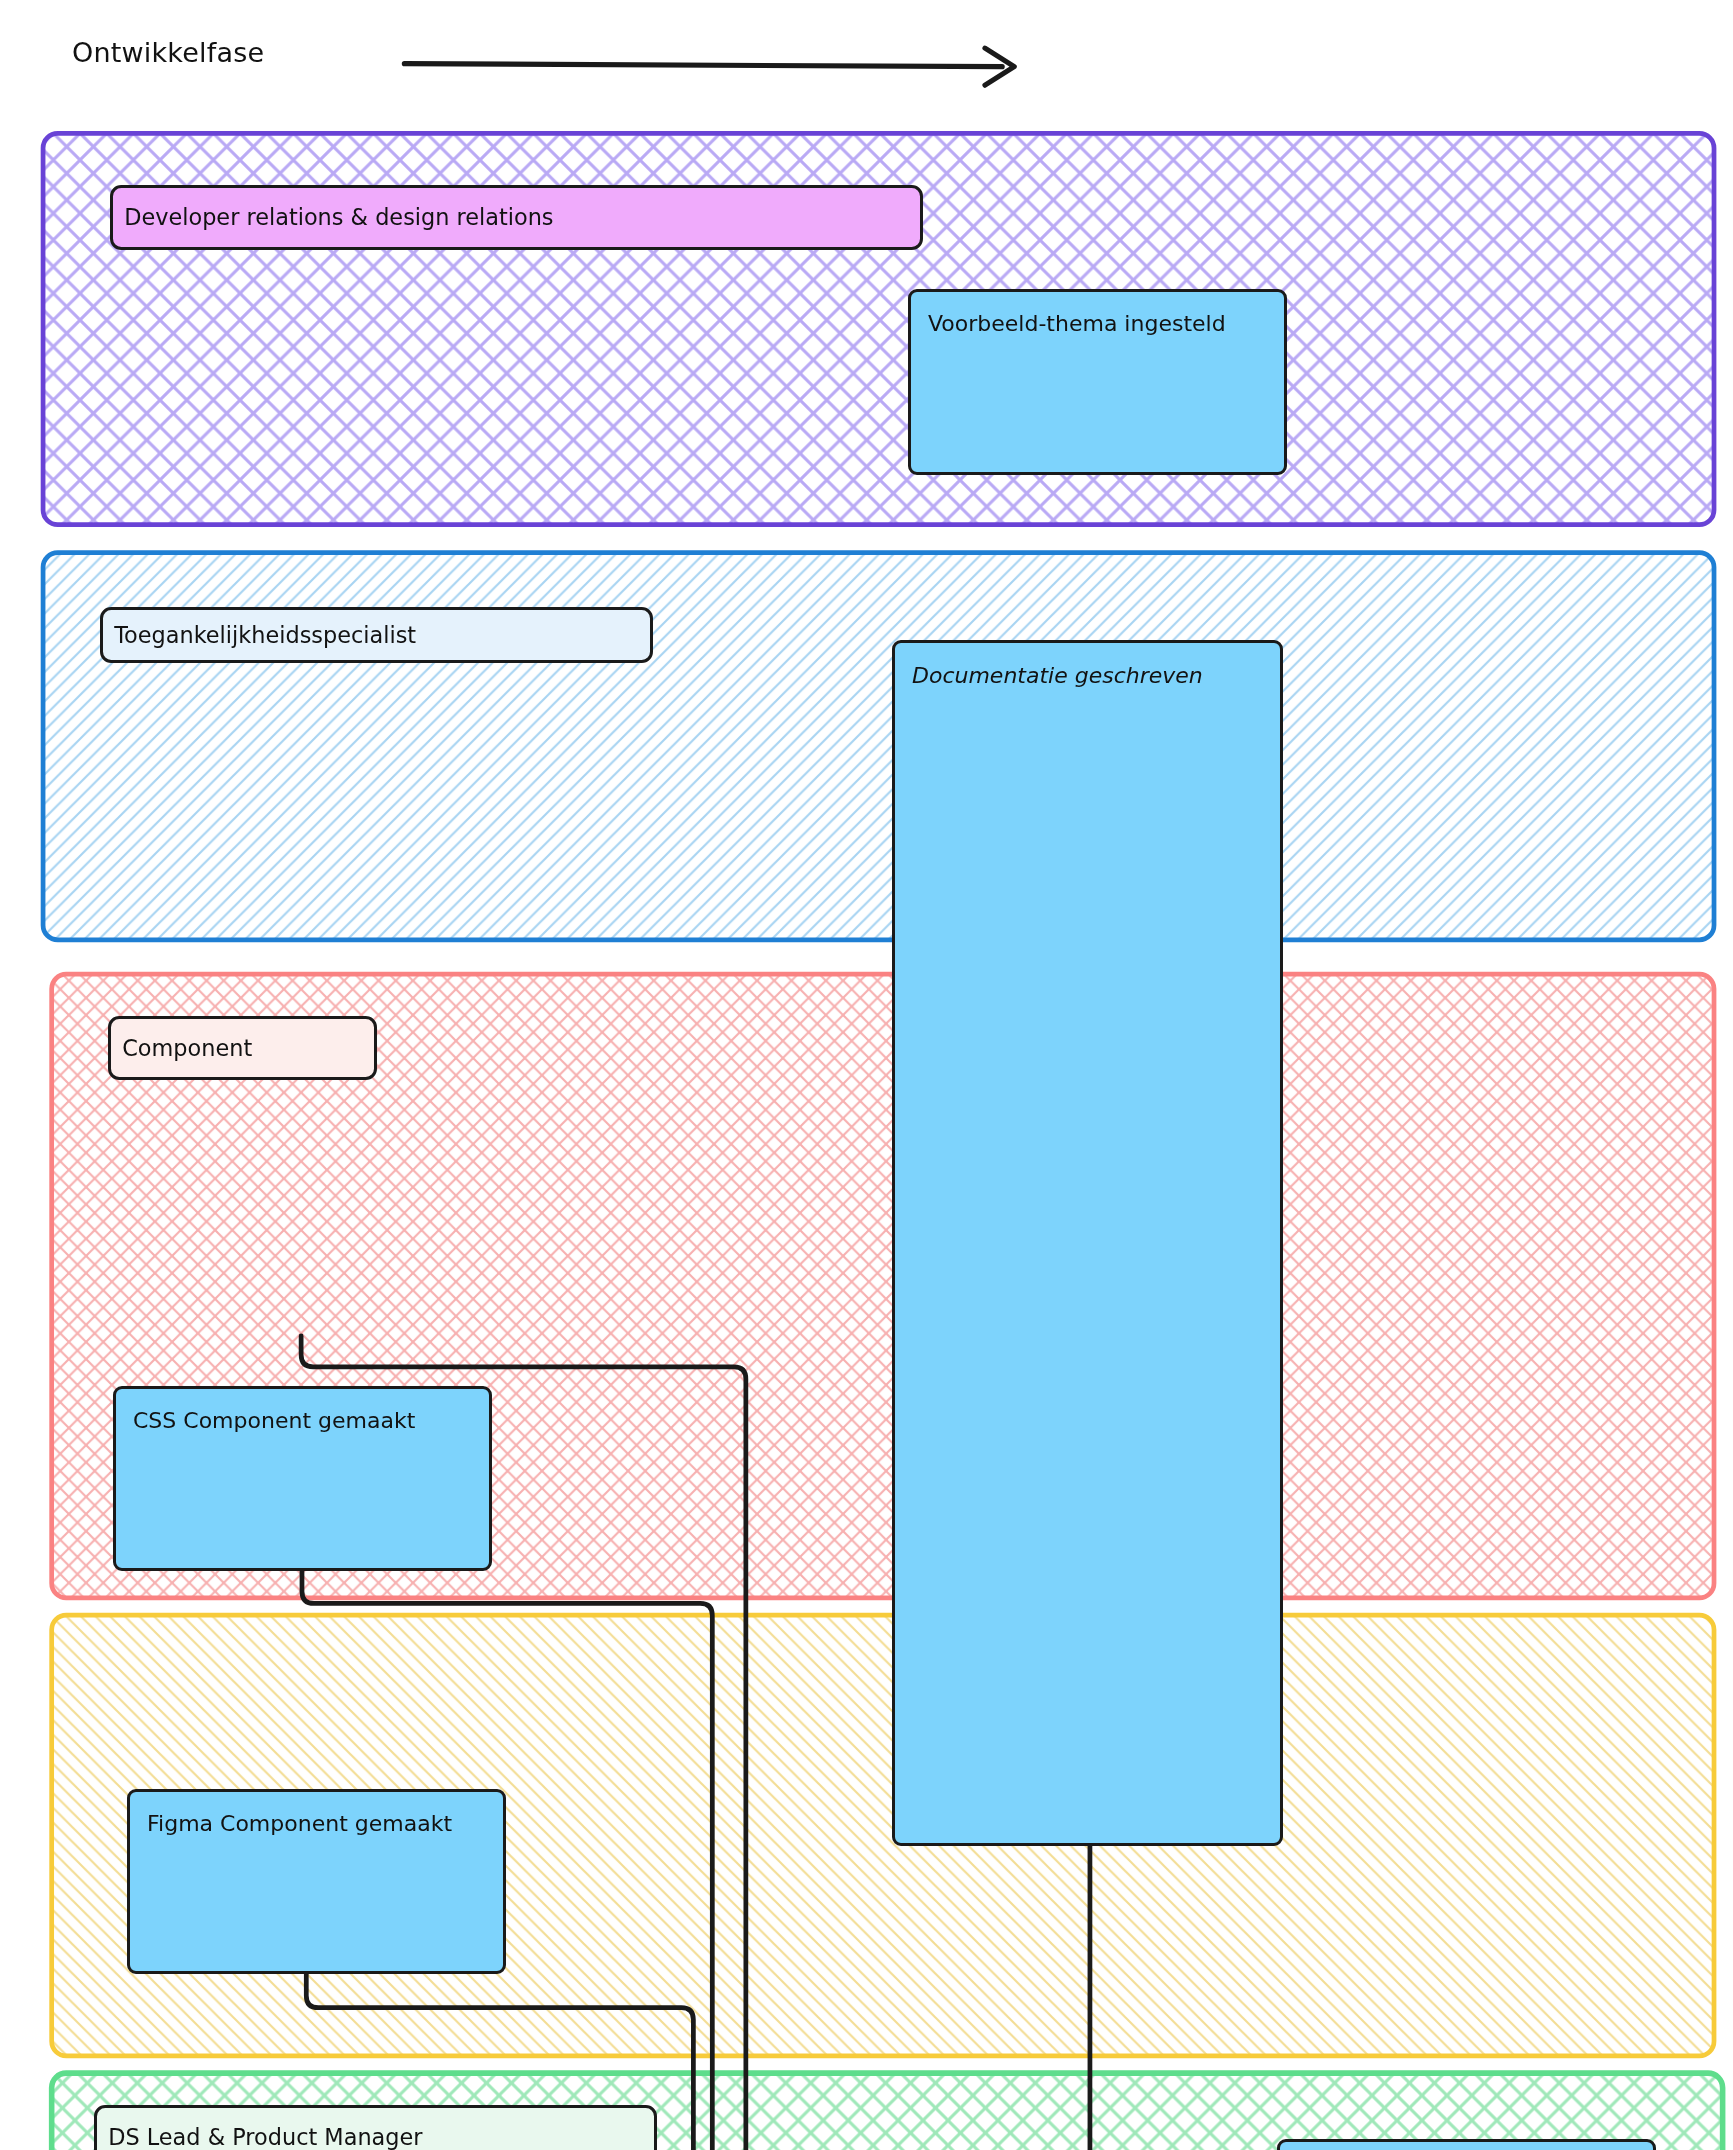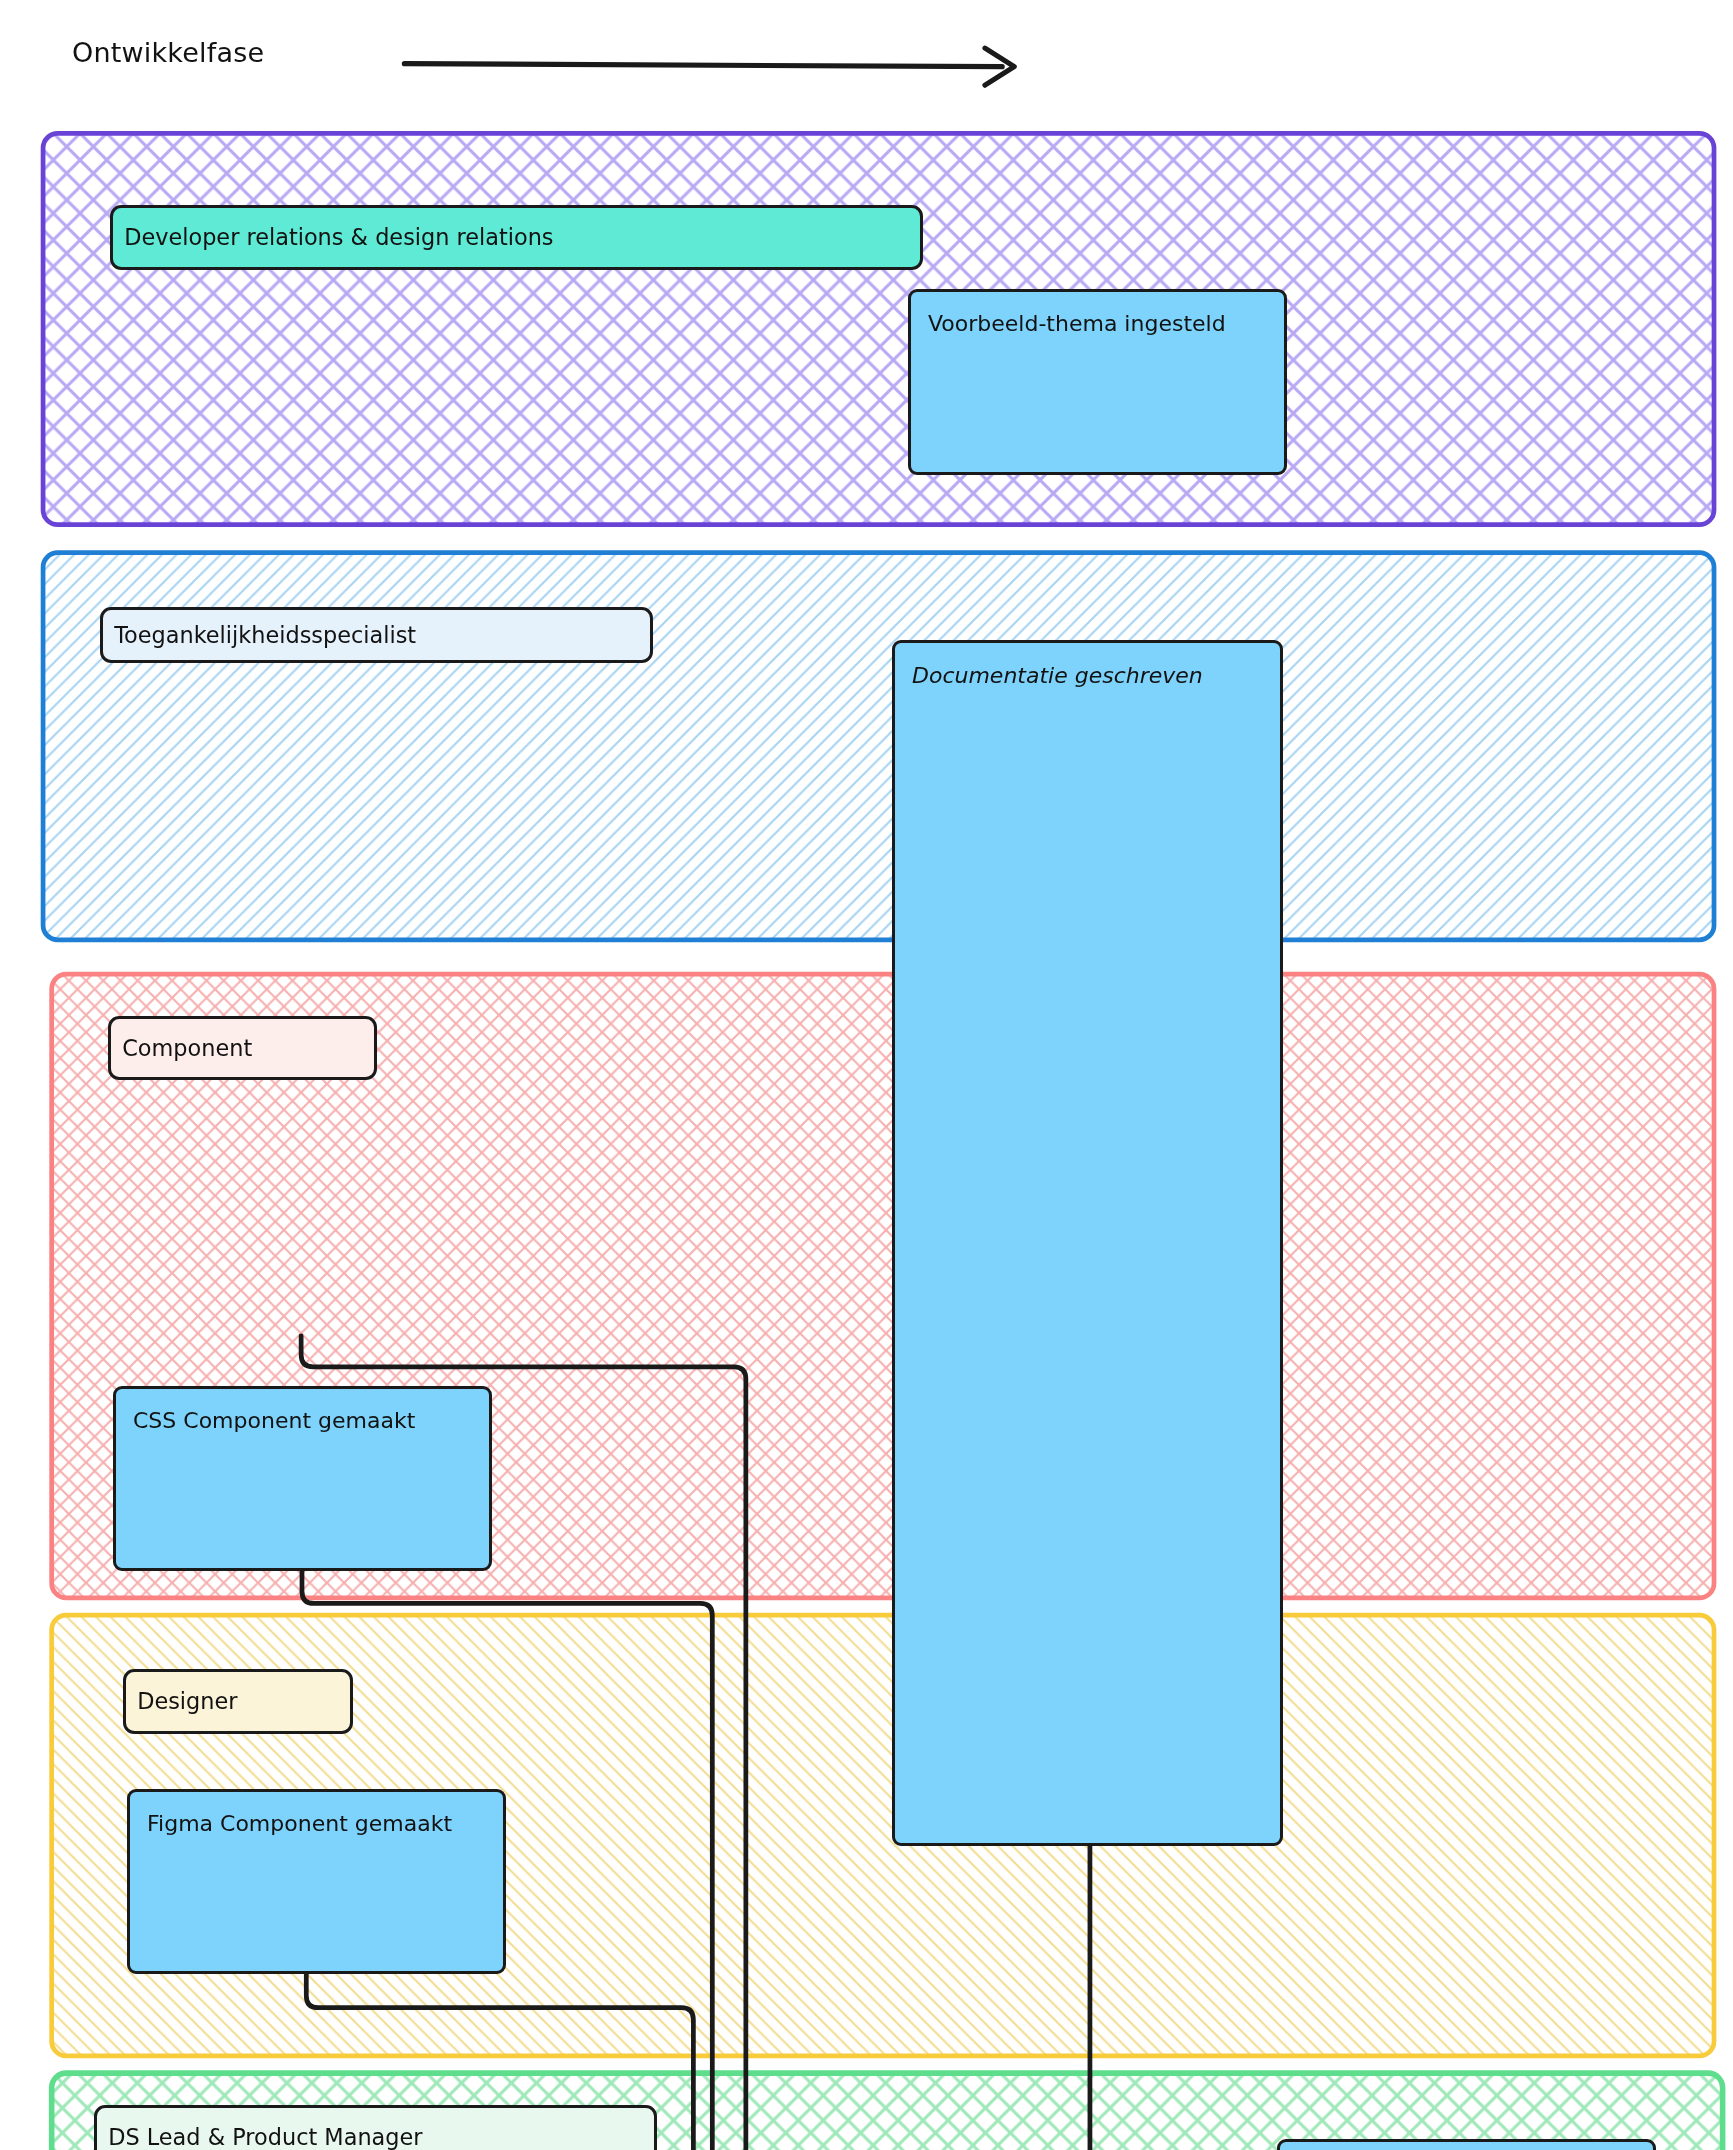--- a/index.html
+++ b/index.html
@@ -123,35 +123,32 @@
                L1612,6442 Q1612,6470 1584,6470 L1262,6470" fill="none" stroke="#1a1a1a" stroke-width="11" stroke-linecap="round" stroke-linejoin="round" marker-end="url(#arrowhead-big)"></path>
     </g>
 
     <g>
       <path d="M2534,4290 L2534,5160 Q2534,5188 2562,5188 L2930,5188" fill="none" stroke="#1a1a1a" stroke-width="11" stroke-linecap="round" stroke-linejoin="round" marker-end="url(#arrowhead-big)"></path>
     </g>
   </svg>
 
   <div class="phase-title">Ontwikkelfase</div>
 
-  <div class="lane-label" style="left:110px;top:185px;width:813px;height:65px;background:#5eead4;margin-top:20px;">
+  <div class="lane-label" style="left:110px;top:185px;width:813px;height:65px;background:#f0abfc;">
     <span>Developer relations &amp; design relations</span>
   </div>
 
   <div class="lane-label" style="left:100px;top:607px;width:553px;height:56px;background:#e5f2fc;">
     <span>Toegankelijkheidsspecialist</span>
   </div>
 
   <div class="lane-label" style="left:108px;top:1016px;width:269px;height:64px;background:#fdeeec;">
     <span>Component</span>
   </div>
 
-  <div class="lane-label" style="left:123px;top:1669px;width:230px;height:65px;background:#fbf4d9;">
-    <span>Designer</span>
-  </div>
 
   <div class="lane-label" style="left:94px;top:2105px;width:563px;height:65px;background:#e9f8ee;">
     <span>DS Lead &amp; Product Manager</span>
   </div>
 
   <div class="node" style="left:908px;top:289px;width:379px;height:186px;">
     <span>Voorbeeld-thema ingesteld</span>
   </div>
 
   <div class="node tall" style="left:892px;top:640px;width:391px;height:1206px;">

